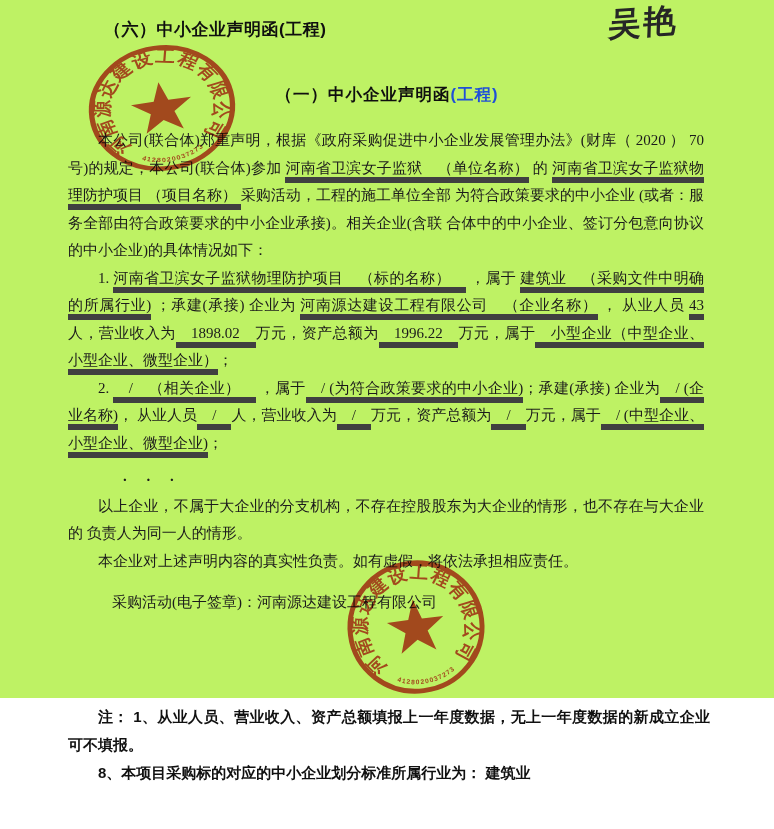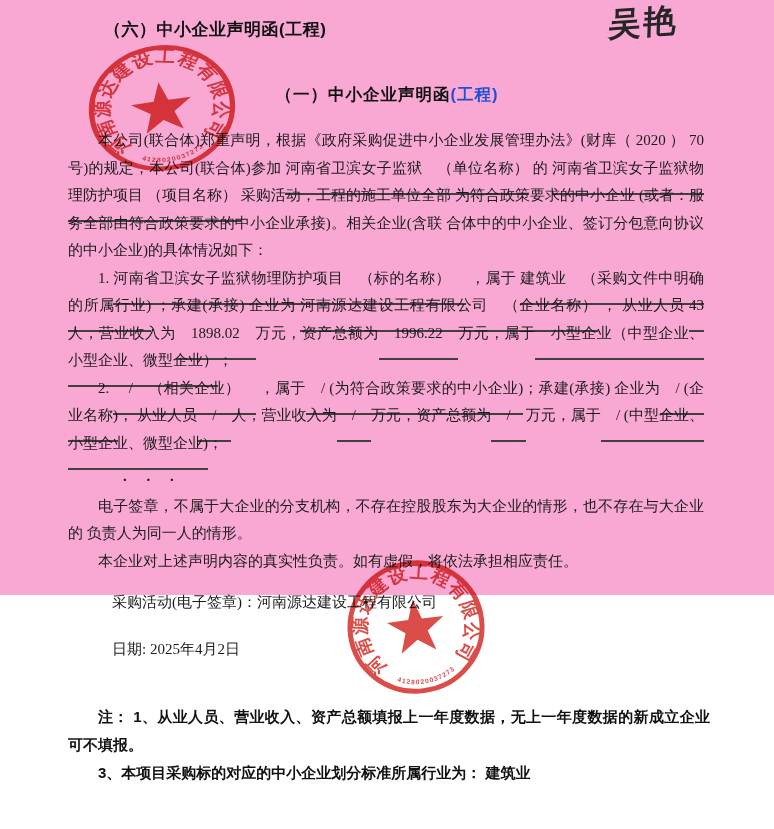--- a/index.html
+++ b/index.html
@@ -1,20 +1,20 @@
 <!DOCTYPE html>
 <html><head>
 <meta charset="utf-8">
 <style>
   html,body{margin:0;padding:0;}
   body{
     width:774px;height:829px;background:#ffffff;overflow:hidden;
     font-family:"Liberation Serif","DejaVu Serif",serif;color:#1b1b1b;
   }
-  .page{position:relative;width:774px;height:595px;background:#f9a8d4;}
+  .page{position:relative;width:774px;height:698px;background:#bef264;}
 
   .section-title{
     position:absolute;left:104px;top:18px;
     font-family:"Liberation Sans","DejaVu Sans",sans-serif;
     font-weight:bold;font-size:17px;color:#0f0f0f;letter-spacing:.5px;
   }
   .handwritten{
     position:absolute;left:608px;top:4px;width:110px;
     font-family:"DejaVu Sans",sans-serif;
     font-size:33px;font-weight:600;color:#262626;
@@ -31,21 +31,21 @@
     position:absolute;left:68px;top:127px;width:636px;
     font-size:15px;line-height:27.5px;text-align:justify;
     word-break:break-all;
   }
   .para{margin:0;text-indent:2em;}
   .para.ellipsis{
     text-indent:0;padding-left:55px;text-align:left;
     letter-spacing:8px;margin:6px 0 2px 0;font-weight:bold;
   }
   .u{
-    text-decoration:none;border-bottom:2px solid #404040;padding-bottom:17px;
+    text-decoration:none;border-bottom:6px solid #404040;padding-bottom:1px;
   }
 
   .sig-block{
     position:absolute;left:112px;top:590px;font-size:15px;line-height:25px;
   }
   .sig-block p{margin:0;}
   .sig-block .date-line{margin-top:22px;}
 
   .notes{
     position:absolute;left:68px;top:703px;width:642px;
@@ -69,32 +69,31 @@
 
   <div class="handwritten">吴艳</div>
 
   <div class="doc-title"><span>（一）中小企业声明函</span><span class="blue">(工程)</span></div>
 
   <div class="body-text">
       <p class="para"><span>本公司(联合体)郑重声明，根据《政府采购促进中小企业发展管理办法》(财库（ 2020 ） 70 号)的规定，本公司(联合体)参加 </span><span class="u">河南省卫滨女子监狱　（单位名称）</span><span> 的 </span><span class="u">河南省卫滨女子监狱物理防护项目 （项目名称） </span><span>采购活动，工程的施工单位全部 为符合政策要求的中小企业 (或者：服务全部由符合政策要求的中小企业承接)。相关企业(含联 合体中的中小企业、签订分包意向协议的中小企业)的具体情况如下：</span></p>
       <p class="para"><span>1. </span><span class="u">河南省卫滨女子监狱物理防护项目　（标的名称）　</span><span> ，属于 </span><span class="u">建筑业　（采购文件中明确的所属行业)</span><span> ；承建(承接) 企业为 </span><span class="u">河南源达建设工程有限公司　（企业名称）</span><span> ， 从业人员 </span><span class="u">43</span><span> 人，营业收入为</span><span class="u">　1898.02　</span><span>万元，资产总额为</span><span class="u">　1996.22　</span><span>万元，属于</span><span class="u">　小型企业（中型企业、小型企业、微型企业）</span><span>；</span></p>
       <p class="para"><span>2. </span><span class="u">　/　（相关企业）　</span><span> ，属于</span><span class="u">　/ (为符合政策要求的中小企业)</span><span>；承建(承接) 企业为</span><span class="u">　/ (企业名称)</span><span>， 从业人员</span><span class="u">　/　</span><span>人，营业收入为</span><span class="u">　/　</span><span>万元，资产总额为</span><span class="u">　/　</span><span>万元，属于</span><span class="u">　/ (中型企业、小型企业、微型企业)</span><span>；</span></p>
       <p class="para ellipsis"><span>. . .</span></p>
-      <p class="para"><span>电子签章，不属于大企业的分支机构，不存在控股股东为大企业的情形，也不存在与大企业的 负责人为同一人的情形。</span></p>
+      <p class="para"><span>以上企业，不属于大企业的分支机构，不存在控股股东为大企业的情形，也不存在与大企业的 负责人为同一人的情形。</span></p>
       <p class="para"><span>本企业对上述声明内容的真实性负责。如有虚假，将依法承担相应责任。</span></p>
     </div>
 
   <div class="sig-block">
     <p class="company-line">采购活动(电子签章)：河南源达建设工程有限公司</p>
-    <p class="date-line">日期: 2025年4月2日</p>
   </div>
 
   <div class="notes">
     <p>注： 1、从业人员、营业收入、资产总额填报上一年度数据，无上一年度数据的新成立企业可不填报。</p>
-    <p>3、本项目采购标的对应的中小企业划分标准所属行业为：  建筑业</p>
+    <p>8、本项目采购标的对应的中小企业划分标准所属行业为：  建筑业</p>
   </div>
 
   <svg class="seal seal-top" viewBox="0 0 200 200" preserveAspectRatio="none">
     <defs>
       <path id="arcTopCompany" d="M56.6,154.6 A70,70 0 1 1 143.4,154.6" fill="none"></path>
       <path id="arcTopSerial" d="M53.6,168.8 A83,83 0 0 0 146.4,168.8" fill="none"></path>
     </defs>
     <circle cx="100" cy="100" r="93" fill="none" stroke="#d5342e" stroke-width="7"></circle>
     <path fill="#d5342e" d="M100,60 L109.7,88.7 L139.9,89 L115.7,107.1 L124.7,136 L100,118.5 L75.3,136 L84.3,107.1 L60.1,89 L90.3,88.7 Z"></path>
     <text font-size="26" letter-spacing="2" fill="#d5342e">

